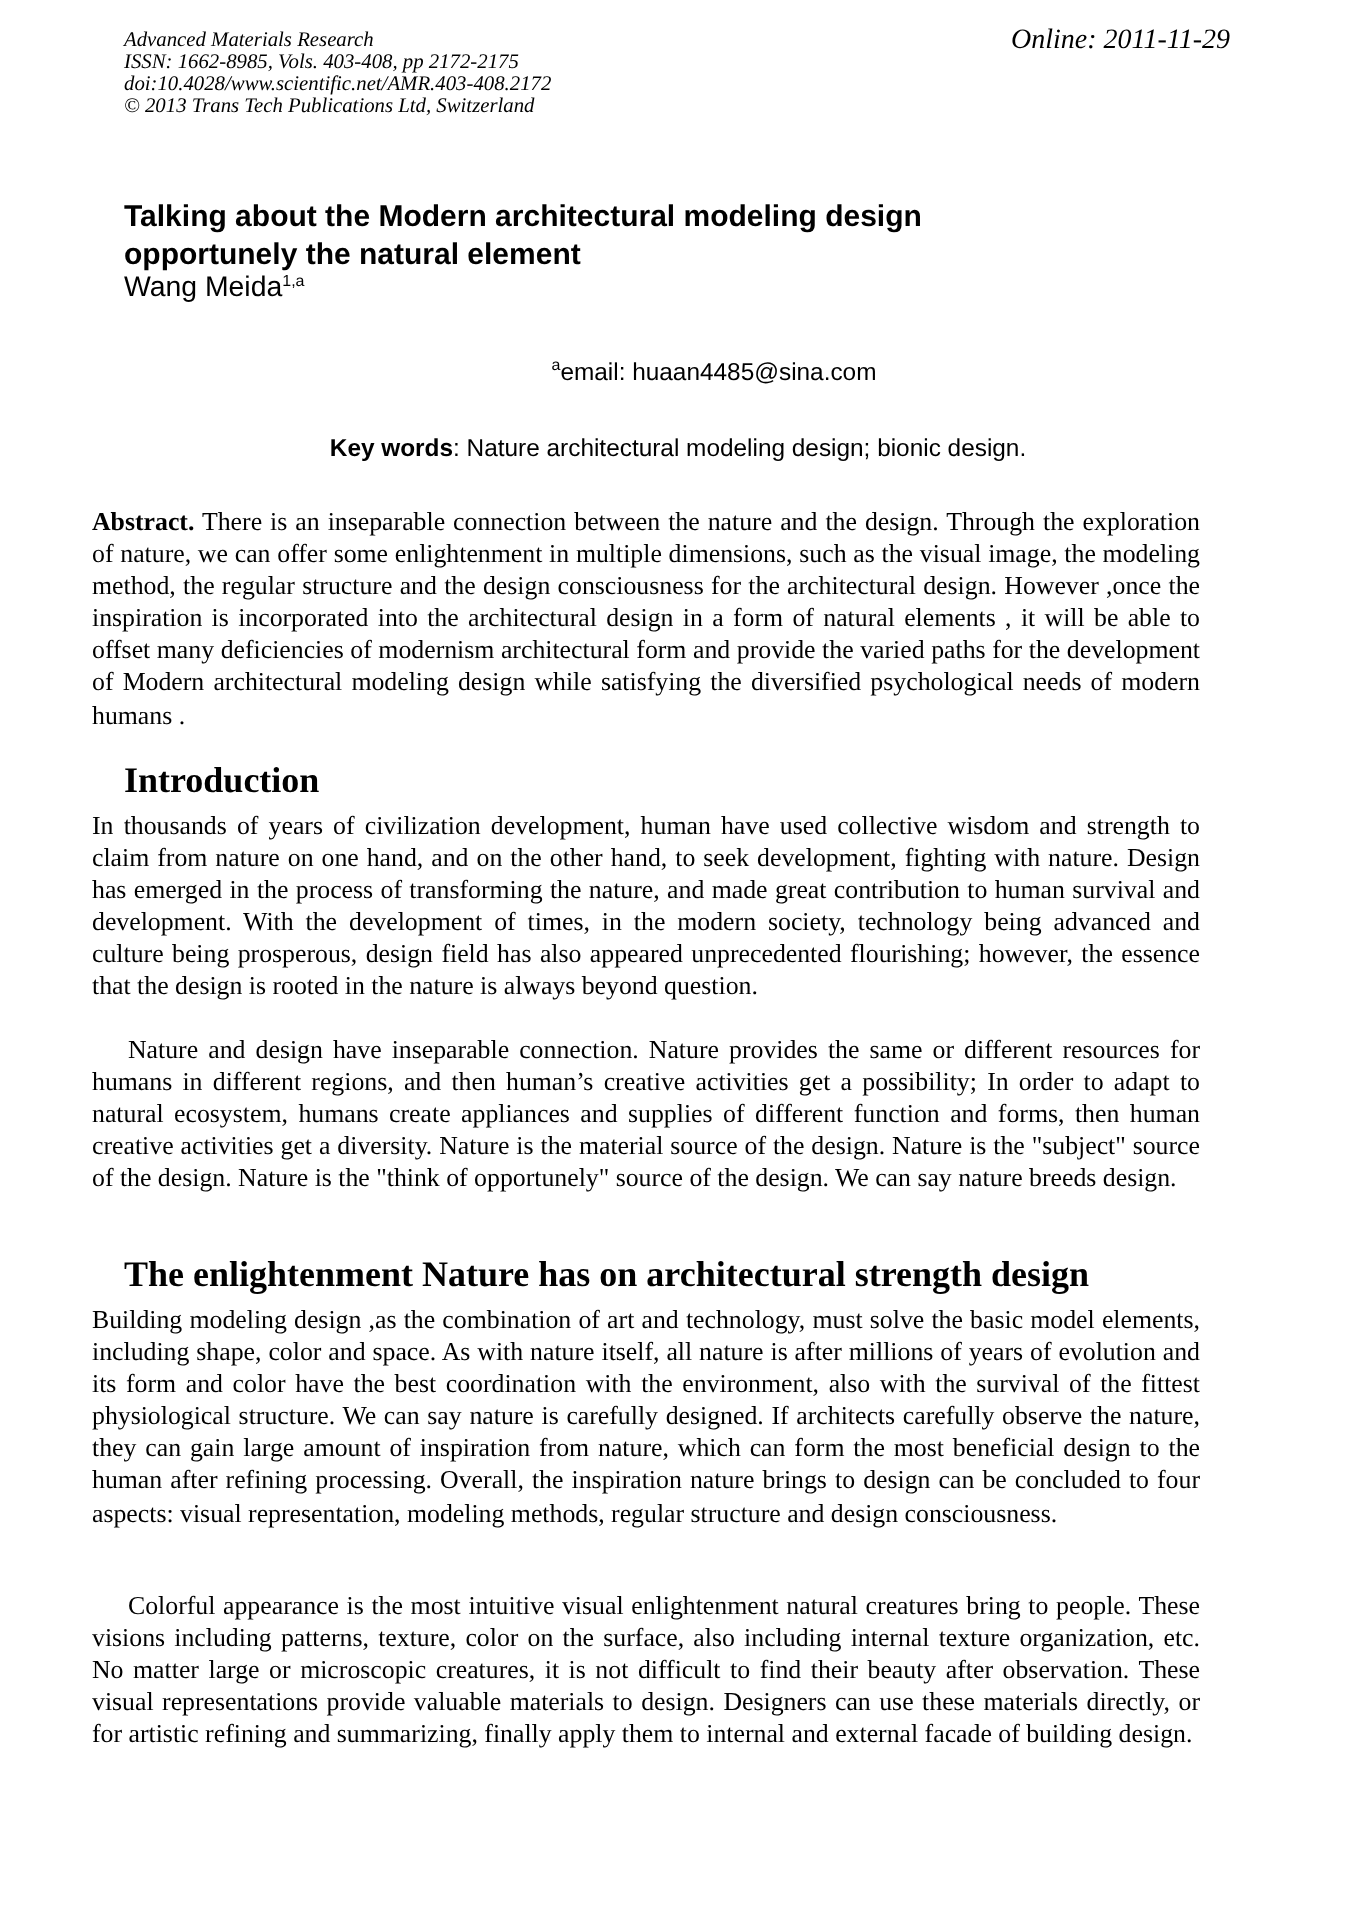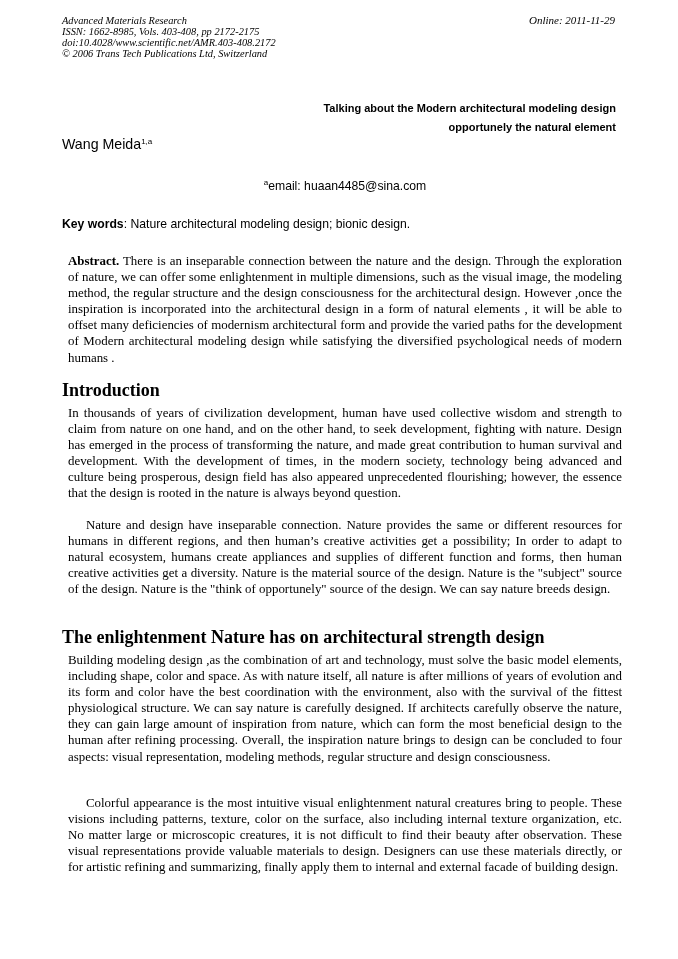--- a/index.html
+++ b/index.html
@@ -1,45 +1,45 @@
 <!DOCTYPE html>
 <html><head>
 <meta charset="utf-8">
 <style>
   html, body { margin: 0; padding: 0; background: #ffffff; }
   body { width: 678px; height: 959px; position: relative; overflow: hidden; color: #000; }
   .page { position: absolute; left: 0; top: 0; width: 678px; height: 959px; }
 
   .hdr { position: absolute; left: 62px; top: 15px; font-family: "Liberation Serif", serif; font-style: italic; font-size: 10.4px; line-height: 11px; }
-  .hdr-right { position: absolute; right: 63px; top: 15px; font-family: "Liberation Serif", serif; font-style: italic; font-size: 11px; line-height: 11px; }
+  .hdr-right { position: absolute; right: 63px; top: 15px; font-family: "Liberation Serif", serif; font-style: italic; font-size: 14px; line-height: 11px; }
 
-  .title { position: absolute; left: 62px; width: 554px; top: 99px; text-align: right; font-family: "Liberation Sans", sans-serif; font-weight: bold; font-size: 11px; line-height: 19px; }
+  .title { position: absolute; left: 62px; width: 554px; top: 99px; text-align: left; font-family: "Liberation Sans", sans-serif; font-weight: bold; font-size: 15px; line-height: 19px; }
   .author { position: absolute; left: 62px; width: 554px; top: 136px; font-family: "Liberation Sans", sans-serif; font-size: 14.2px; line-height: 16px; }
   .affil { position: absolute; left: 62px; width: 554px; top: 159px; text-align: center; font-family: "Liberation Sans", sans-serif; font-size: 12.2px; line-height: 15px; }
-  .email { position: absolute; left: 68px; width: 554px; top: 179px; text-align: center; font-family: "Liberation Sans", sans-serif; font-size: 12.2px; line-height: 15px; }
+  .email { position: absolute; left: 80px; width: 554px; top: 179px; text-align: center; font-family: "Liberation Sans", sans-serif; font-size: 12.2px; line-height: 15px; }
   sup { font-size: 8px; vertical-align: 5px; line-height: 0; }
 
-  .kw { position: absolute; left: 62px; width: 554px; top: 217px; font-family: "Liberation Sans", sans-serif; font-size: 12.2px; line-height: 15px; }
+  .kw { position: absolute; left: 62px; width: 554px; top: 217px; font-family: "Liberation Sans", sans-serif; font-size: 12.2px; line-height: 15px; text-align: center; }
   .kw b { font-weight: bold; }
 
   .body-text { font-family: "Liberation Serif", serif; font-size: 12.9px; line-height: 16.1px; text-align: justify; }
-  .para { position: absolute; left: 68px; width: 554px; margin: 0; font-family: Liberation Serif, serif; }
+  .para { position: absolute; left: 46px; width: 554px; margin: 0; font-family: Liberation Serif, serif; }
   .indent { text-indent: 18px; }
   .heading { position: absolute; left: 62px; font-family: "Liberation Serif", serif; font-weight: bold; font-size: 18px; line-height: 16px; }
 </style>
 </head>
 <body>
 
 <div class="page">
 
   <div class="hdr">
     <div>Advanced Materials Research</div>
     <div>ISSN: 1662-8985, Vols. 403-408, pp 2172-2175</div>
     <div>doi:10.4028/www.scientific.net/AMR.403-408.2172</div>
-    <div>© 2006 Trans Tech Publications Ltd, Switzerland</div>
+    <div>© 2013 Trans Tech Publications Ltd, Switzerland</div>
   </div>
   <div class="hdr-right">Online: 2011-11-29</div>
 
   <div class="title">
     <div>Talking about the Modern architectural modeling design</div>
     <div>opportunely the natural element</div>
   </div>
 
   <div class="author">
     <span>Wang Meida</span><sup>1,a</sup>

